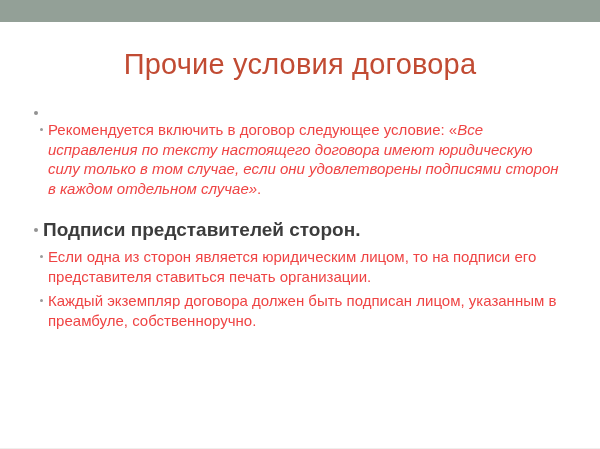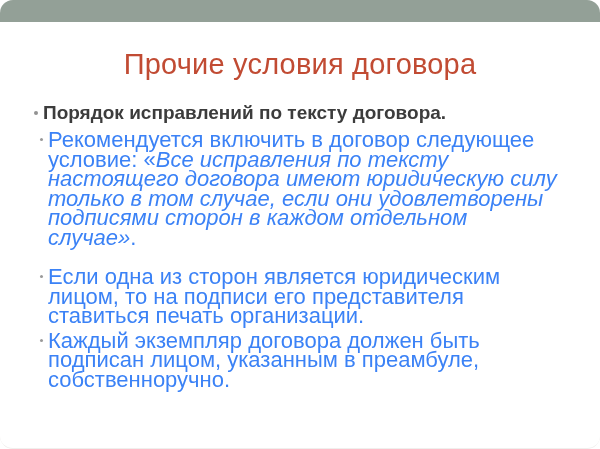--- a/index.html
+++ b/index.html
@@ -6,21 +6,20 @@
   body { background: #ffffff; }
   .slide {
     position: relative;
     width: 600px;
     height: 449px;
     background: #ffffff;
     overflow: hidden;
     font-family: "Liberation Sans", sans-serif;
     border-bottom: 1px solid #f0efed;
     box-sizing: border-box;
-    border-radius: 13px;
   }
   .top-bar {
     width: 100%;
     height: 22px;
     background: #93A097;
   }
   .title {
     margin: 26px 0 0 0;
     padding: 0;
     text-align: center;
@@ -53,52 +52,55 @@
   .l2-item { display: flex; align-items: flex-start; margin: 5px 0 0 6px; }
   .bullet-l2 {
     flex: 0 0 auto;
     width: 3px; height: 3px;
     border-radius: 50%;
     background: #9A9A9A;
     margin: 8px 5px 0 0;
   }
   .l2-text {
     margin: 0;
-    font-size: 22px;
+    font-size: 15px;
     line-height: 19.5px;
     max-width: 512px;
-    color: #3b82f6;
+    color: #ef4444;
   }
   .l2-text em { font-style: italic; }
 </style>
 </head>
 <body>
 
 <div class="slide">
 
   <div class="top-bar" style="background: rgb(147, 160, 151);"></div>
 
   <h1 class="title" style="color: rgb(193, 75, 51);">Прочие условия договора</h1>
 
   <div class="content" style="color: rgb(60, 60, 60);">
 
     <div class="section">
       <div class="l1-item">
         <span class="bullet-l1" style="background: rgb(146, 146, 146);"></span>
-        <h2 class="l1-heading">Порядок исправлений по тексту договора.</h2>
       </div>
       <div class="l2-item">
         <span class="bullet-l2"></span>
         <p class="l2-text">
           <span>Рекомендуется включить в договор следующее условие: «</span><em>Все исправления по тексту настоящего договора имеют юридическую силу только в том случае, если они удовлетворены подписями сторон в каждом отдельном случае»</em><span>.</span>
         </p>
       </div>
     </div>
 
     <div class="section">
+      <div class="l1-item">
+        <span class="bullet-l1" style="background: rgb(146, 146, 146);"></span>
+        <h2 class="l1-heading">Подписи представителей сторон.</h2>
+      </div>
 
       <div class="l2-item">
         <span class="bullet-l2"></span>
         <p class="l2-text">
           <span>Если одна из сторон является юридическим лицом, то на подписи его представителя ставиться печать организации.</span><em></em><span></span>
         </p>
       </div>
 
       <div class="l2-item">
         <span class="bullet-l2"></span>

